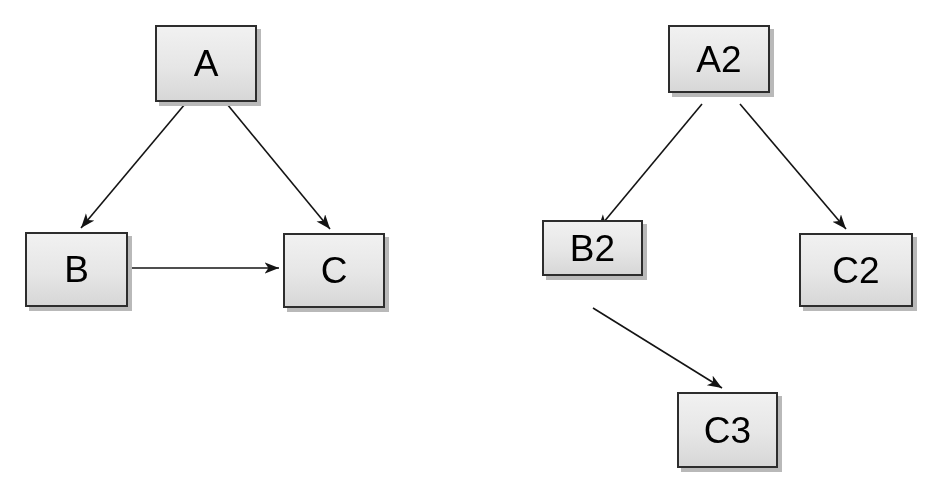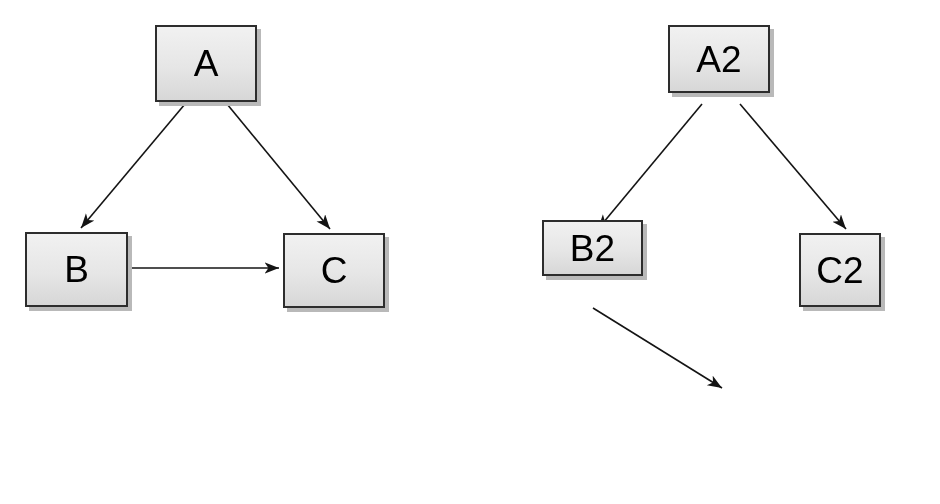--- a/index.html
+++ b/index.html
@@ -78,17 +78,20 @@
       </div>
       <div class="node" style="left: 283px; top: 233px; width: 102px; height: 75px;">
         <span class="node-label">C</span>
       </div>
       <div class="node" style="left: 668px; top: 25px; width: 102px; height: 68px;">
         <span class="node-label">A2</span>
       </div>
       <div class="node" style="left: 542px; top: 220px; width: 101px; height: 56px;">
         <span class="node-label">B2</span>
       </div>
-      <div class="node" style="left: 799px; top: 233px; width: 82px; height: 74px; text-align: center;">
+      <div class="node" style="left: 799px; top: 233px; width: 114px; height: 74px; text-align: center;">
         <span class="node-label">C2</span>
+      </div>
+      <div class="node" style="left: 677px; top: 392px; width: 101px; height: 76px;">
+        <span class="node-label">C3</span>
       </div>
     </div>
 </div>
 
 </body></html>

